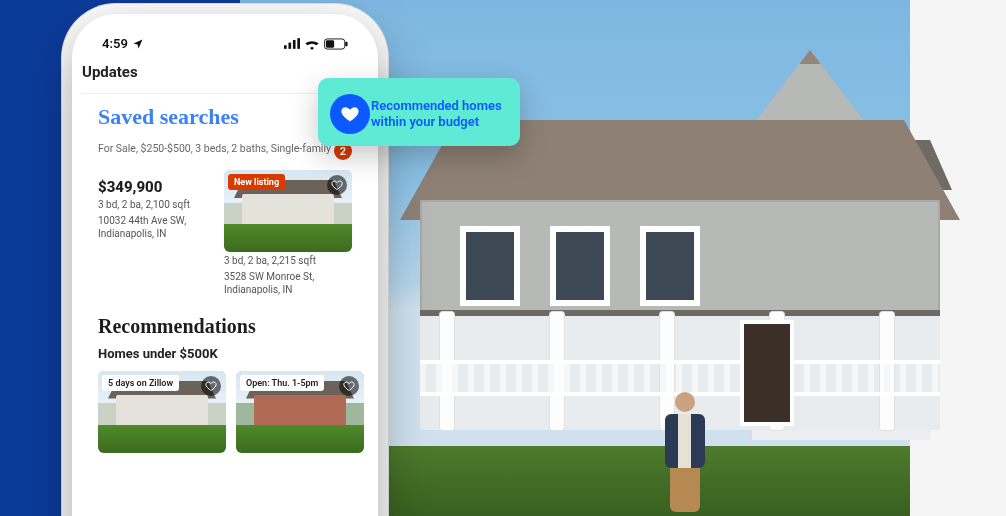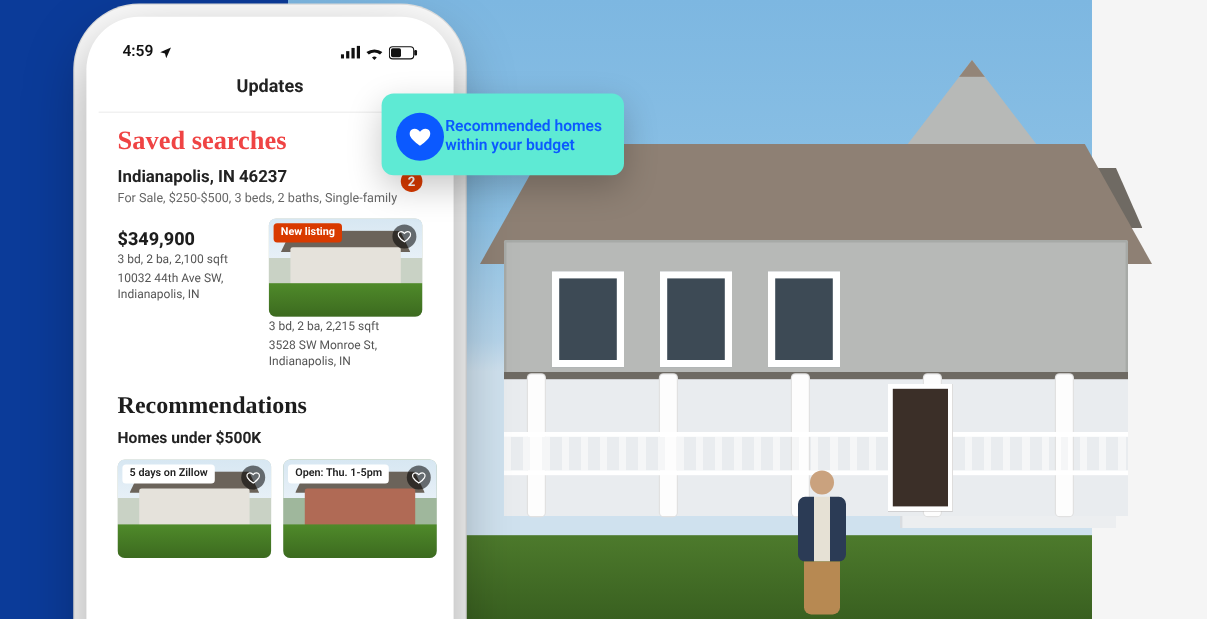--- a/index.html
+++ b/index.html
@@ -34,23 +34,23 @@
   .person .head{width:20px;height:20px;background:#caa27e;border-radius:50%;margin:0 auto}
   .person .torso{width:40px;height:54px;background:linear-gradient(90deg,#2b3b55 0 33%,#e6e1d5 33% 66%,#2b3b55 66%);margin:2px auto 0;border-radius:6px}
   .person .legs{width:30px;height:44px;background:#b78952;margin:0 auto;border-radius:0 0 6px 6px}
 
   
   .phone{position:absolute;left:72px;top:14px;width:306px;height:620px;background:#fff;border-radius:44px;box-shadow:0 18px 50px rgba(0,0,0,.35),0 0 0 10px #fdfdfd,0 0 0 11px #e2e2e2}
   .phone-inner{position:absolute;inset:10px;border-radius:36px;overflow:hidden;background:#fff}
   .statusbar{display:flex;justify-content:space-between;align-items:center;padding:12px 20px 4px;font-size:13px;font-weight:600;color:#111}
   .status-icons{display:flex;gap:4px;align-items:center}
   .status-icons svg{display:block}
-  .header{text-align:center;font-weight:700;font-size:15px;color:#222;padding:8px 0 12px;border-bottom:1px solid #eee}
+  .header{text-align:left;font-weight:700;font-size:15px;color:#222;padding:8px 0 12px;border-bottom:1px solid #eee}
   .section{padding:10px 16px 0}
-  .h-saved{font-family:Georgia,"Times New Roman",serif;font-weight:700;font-size:22px;color:#ef4444;margin-bottom:10px}
+  .h-saved{font-family:Georgia,"Times New Roman",serif;font-weight:700;font-size:22px;color:#3b82f6;margin-bottom:10px}
   .search-row{display:flex;justify-content:space-between;align-items:flex-start}
   .search-title{font-weight:700;font-size:14px;color:#222}
   .search-sub{font-size:10.5px;color:#666;margin-top:2px;line-height:1.35}
   .count-badge{min-width:18px;height:18px;border-radius:9px;background:#d93a00;color:#fff;font-size:11px;font-weight:700;display:flex;align-items:center;justify-content:center;margin-top:2px}
   .cards{display:flex;gap:10px;margin-top:10px}
   .card{width:128px}
   .thumb{position:relative;width:128px;height:82px;border-radius:6px;overflow:hidden;background:#9fb79c}
   .thumb.alt{background:#c9d2c5}
   .sky{position:absolute;inset:0;height:40%;background:linear-gradient(#d7e7f2,#e7f0f7)}
   .mini-house{position:absolute;left:18px;top:24px;width:92px;height:36px;background:#b06a55;border-radius:2px}
@@ -132,21 +132,20 @@
             </svg>
         </span>
       </div>
 
       <div class="header">Updates</div>
 
       <div class="section">
         <div class="h-saved">Saved searches</div>
         <div class="search-row">
           <div>
-            <div class="search-title">Indianapolis, IN 46237</div>
             <div class="search-sub">For Sale, $250-$500, 3 beds, 2 baths, Single-family</div>
           </div>
           <div class="count-badge">2</div>
         </div>
 
         <div class="cards">
           <div class="card">
             <div class="price">$349,900</div>
             <div class="meta">3 bd, 2 ba, 2,100 sqft</div>
             <div class="meta">10032 44th Ave SW, Indianapolis, IN</div>

